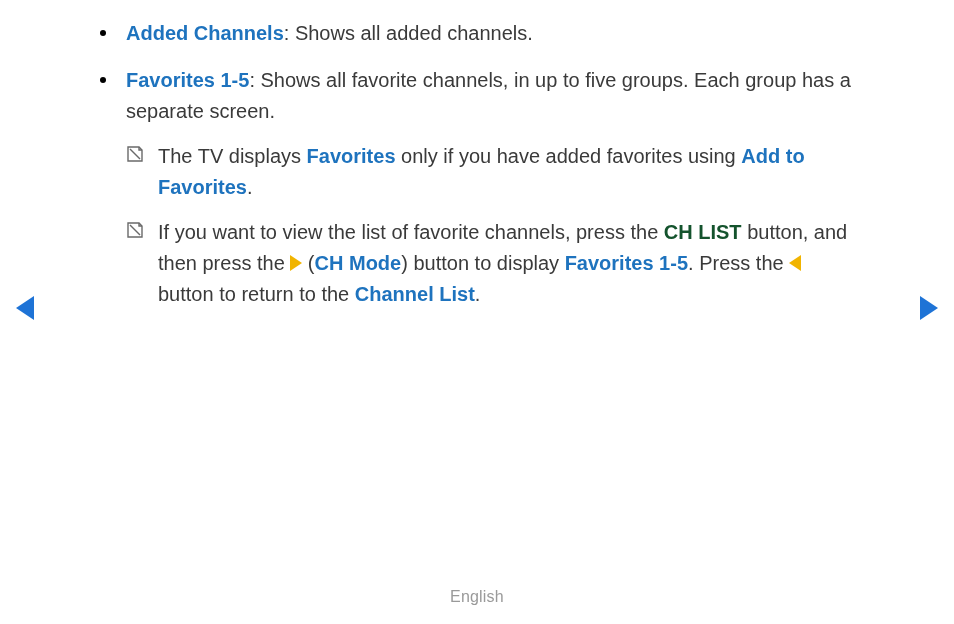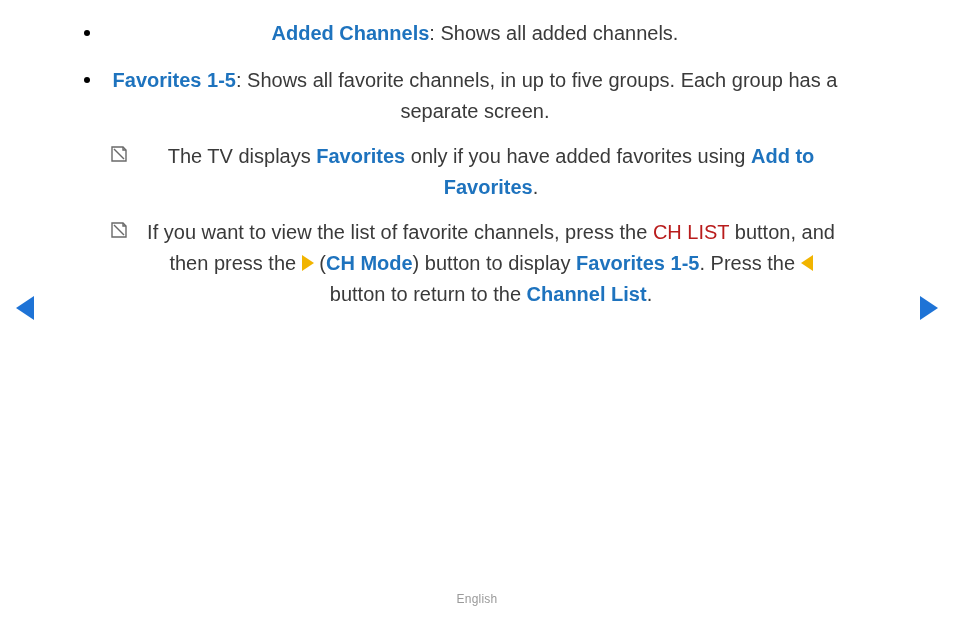--- a/index.html
+++ b/index.html
@@ -10,25 +10,24 @@
     background: #fff;
     font-family: "Helvetica Neue", Helvetica, Arial, sans-serif;
     font-size: 20px;
     color: #3a3a3a;
     position: relative;
     overflow: hidden;
     font-weight: 400;
   }
   .content {
     position: absolute;
-    left: 80px;
+    left: 96px;
     top: 18px;
     width: 760px;
     line-height: 1.55;
-    text-align: center;
   }
   ul.bullets {
     list-style: none;
     padding: 0;
     margin: 0;
   }
   ul.bullets > li {
     position: relative;
     padding-left: 30px;
     margin-bottom: 16px;
@@ -54,21 +53,21 @@
     margin-bottom: 14px;
   }
   .sub > li .note-icon {
     position: absolute;
     left: 0;
     top: 4px;
     width: 18px;
     height: 18px;
   }
   .blue { color: #1e73be; font-weight: 600; }
-  .gray-strong { color: #b91c1c; font-weight: 400; }
+  .gray-strong { color: #14532d; font-weight: 700; }
   .inline-tri-right,
   .inline-tri-left {
     display: inline-block;
     width: 0;
     height: 0;
     vertical-align: -1px;
   }
   .inline-tri-right {
     border-top: 8px solid transparent;
     border-bottom: 8px solid transparent;
@@ -97,21 +96,21 @@
     top: 296px;
     border-top: 12px solid transparent;
     border-bottom: 12px solid transparent;
     border-left: 18px solid #1e73d6;
   }
   .footer {
     position: absolute;
     bottom: 18px;
     width: 100%;
     text-align: center;
-    font-size: 12px;
+    font-size: 16px;
     color: #9a9a9a;
     letter-spacing: 0.2px;
   }
   
   .note-icon path, .note-icon line {
     stroke: #6a6a6a;
     stroke-width: 1.4;
     fill: none;
     stroke-linejoin: miter;
   }

